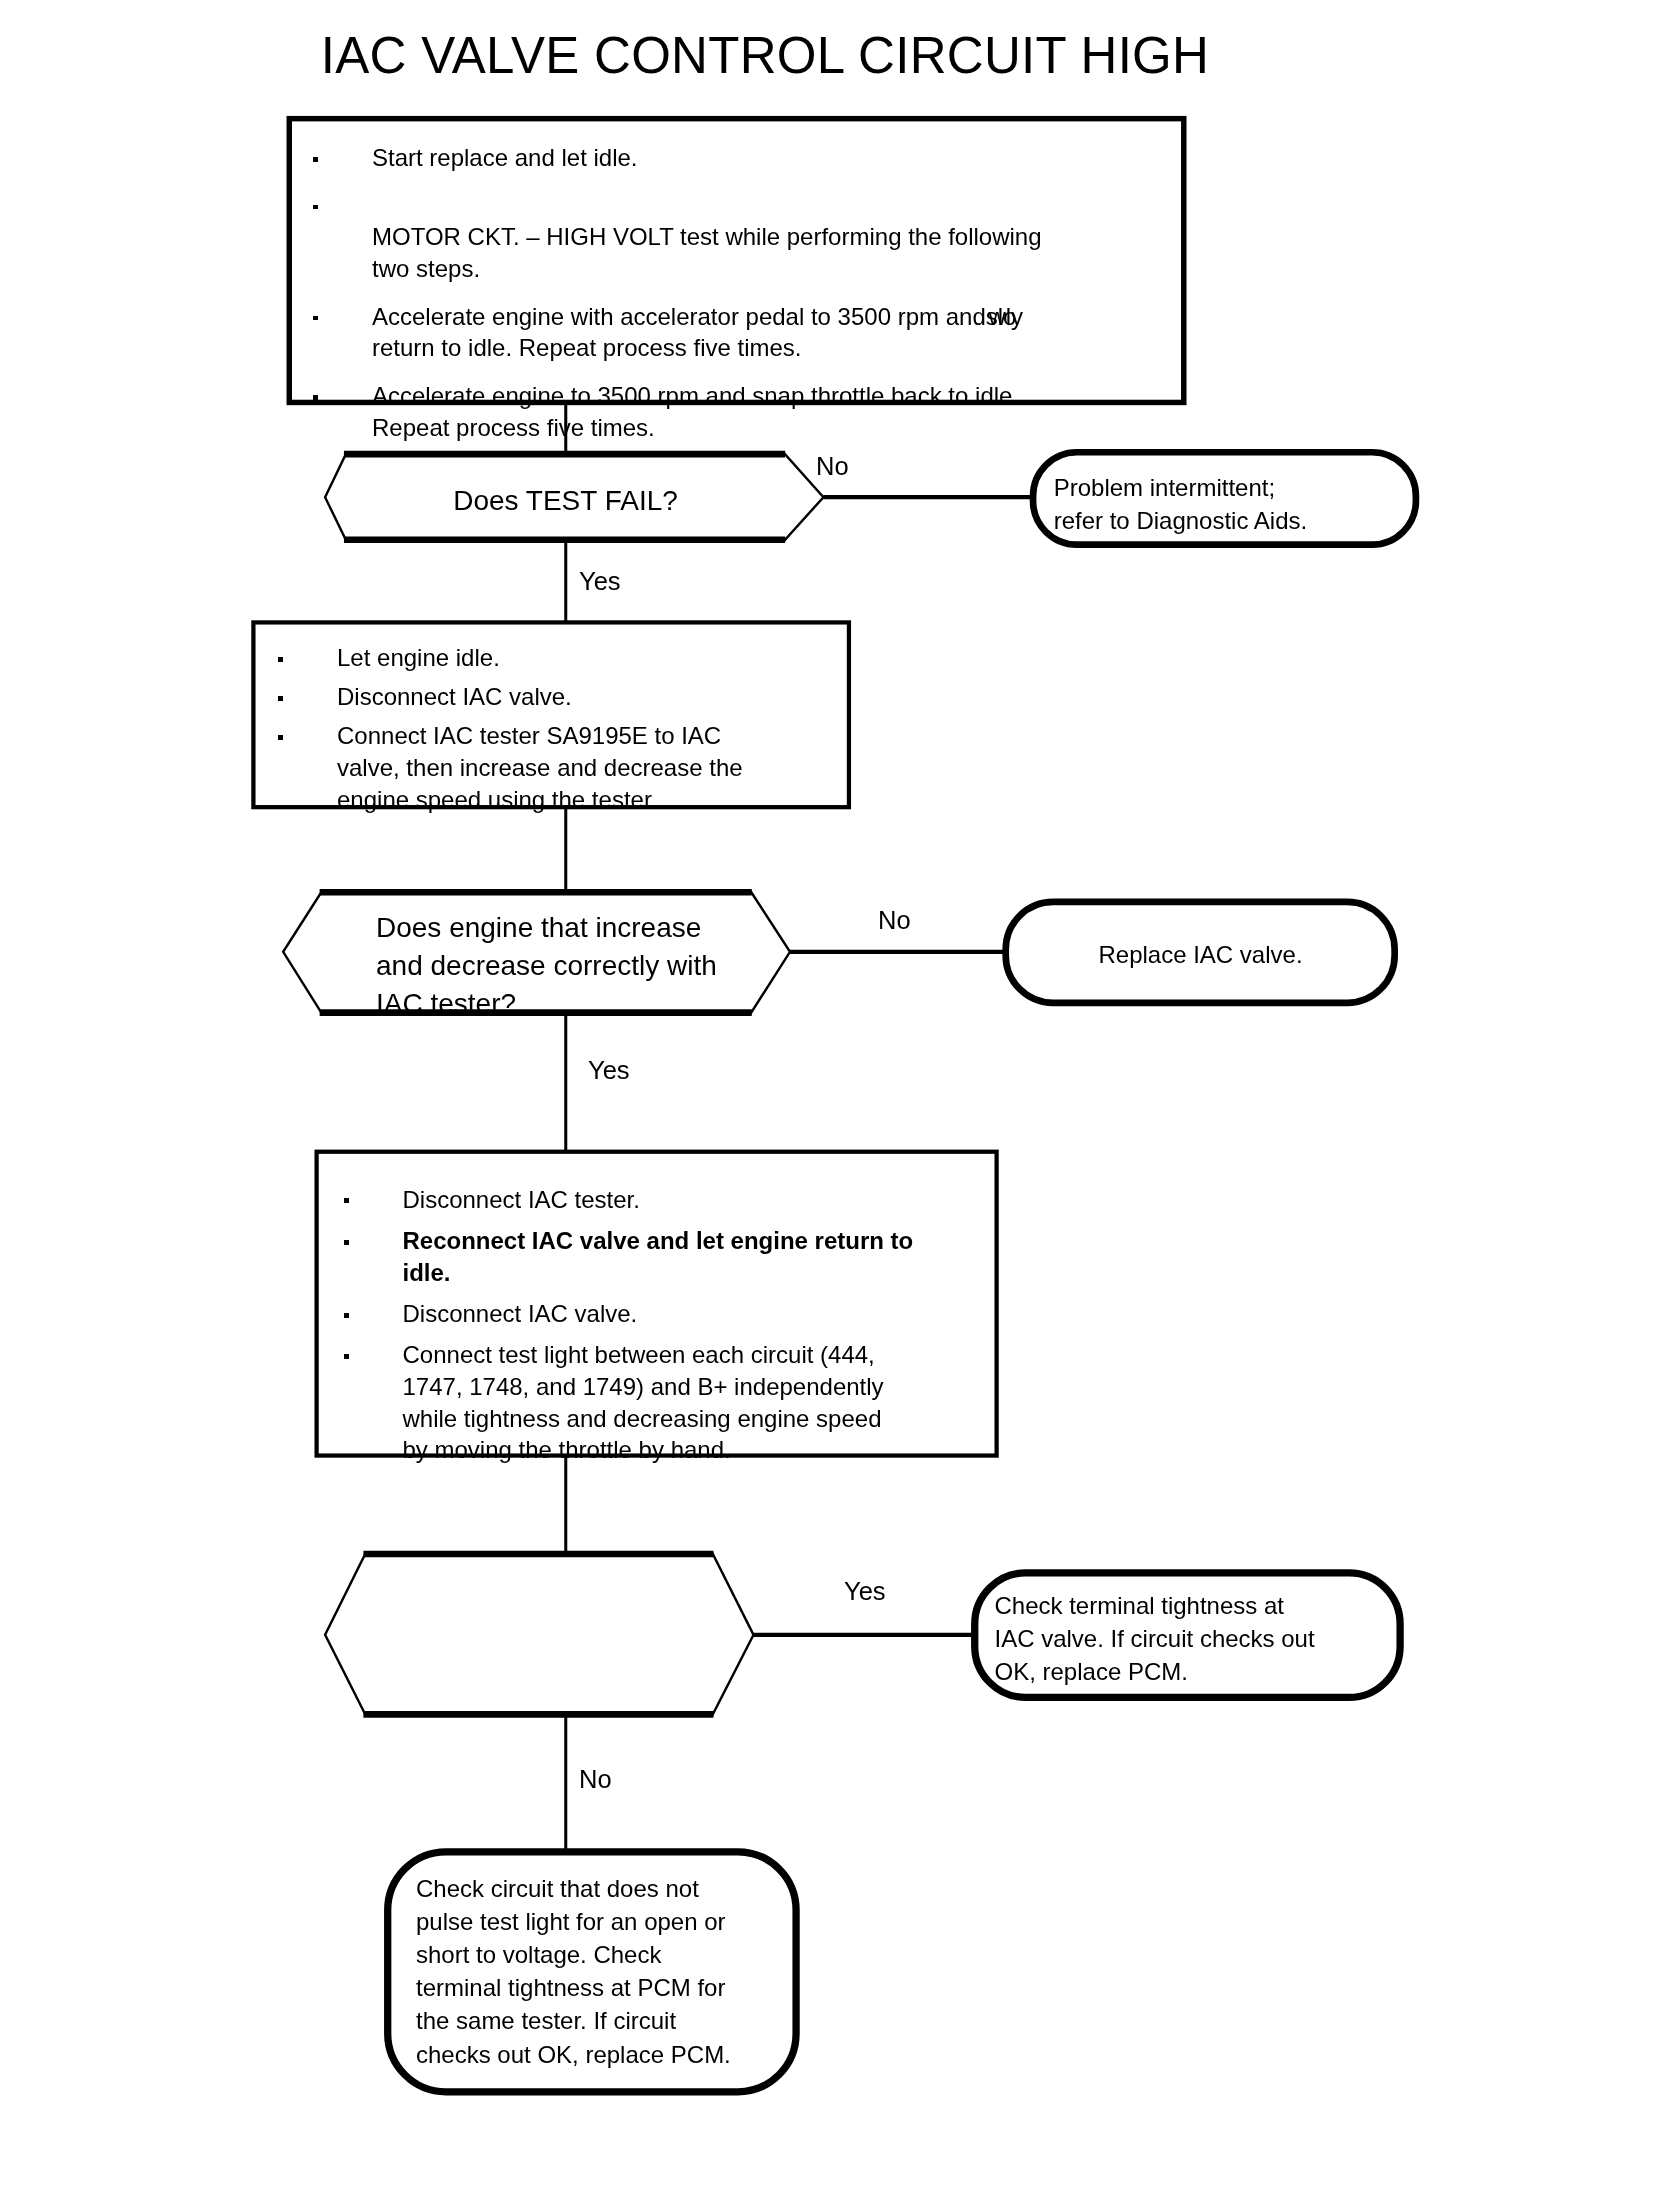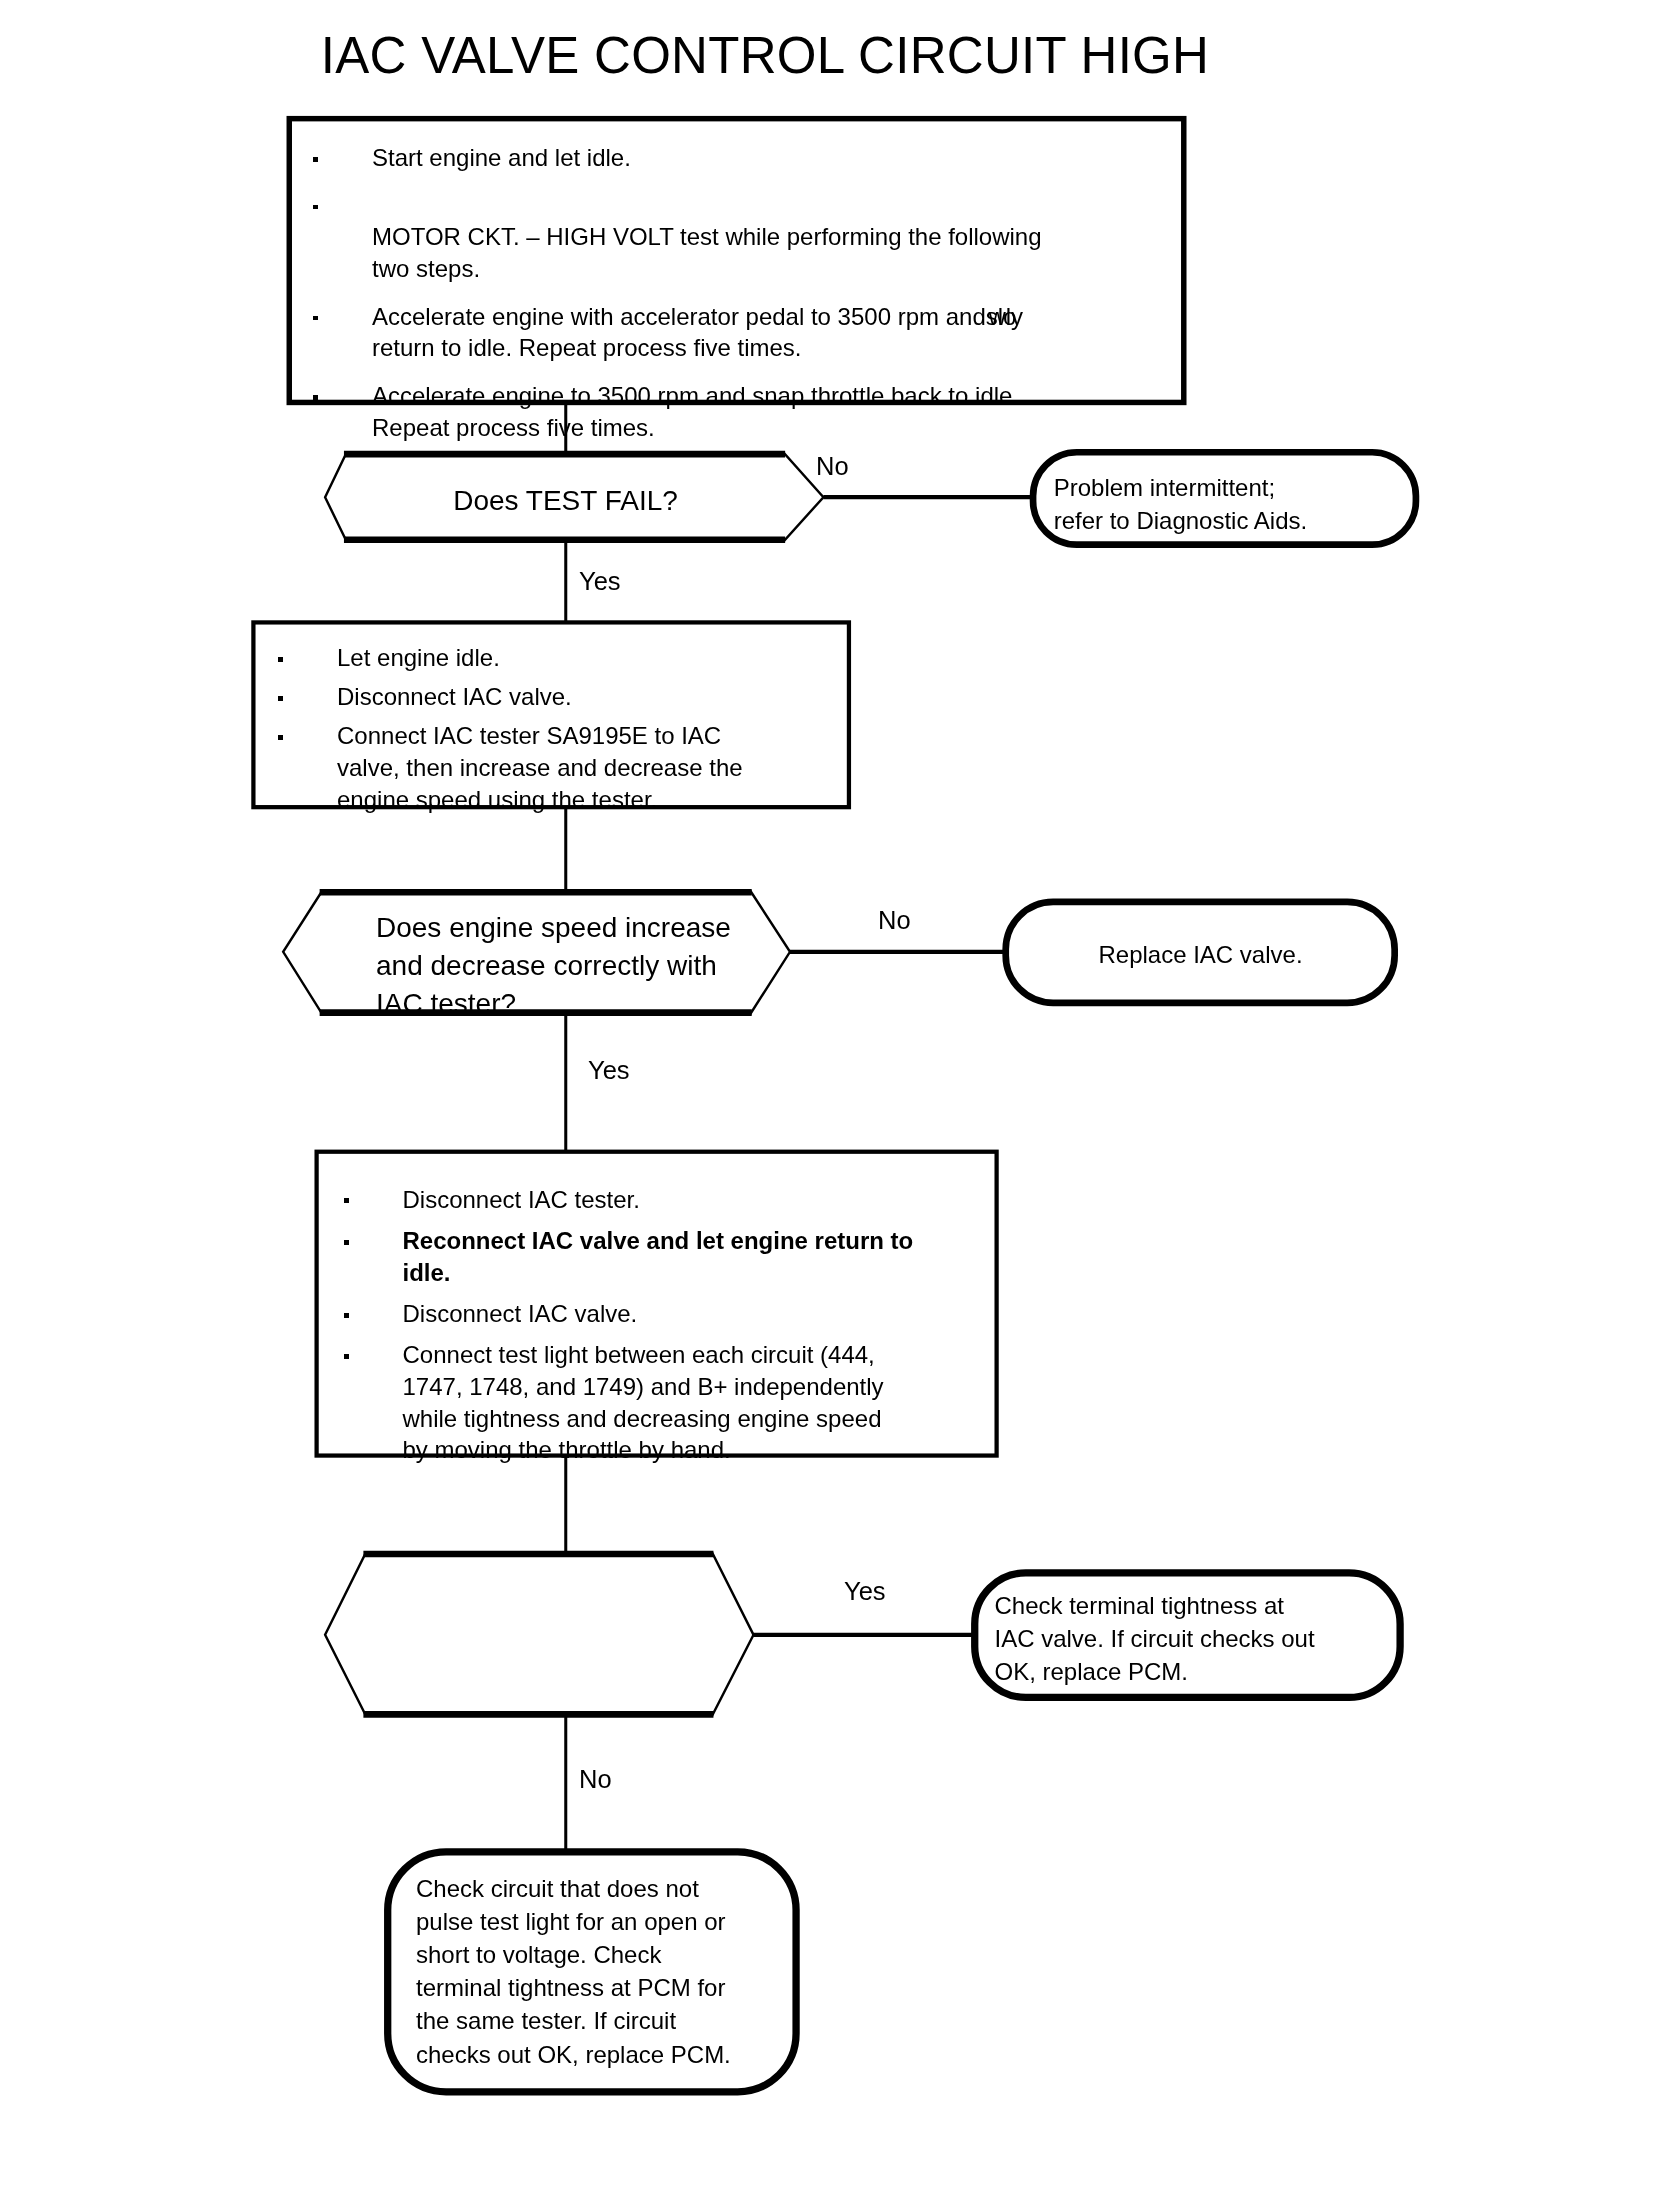--- a/index.html
+++ b/index.html
@@ -150,21 +150,21 @@
       <rect x="638" y="3047" width="672" height="395" rx="96" ry="96" fill="#ffffff" stroke="#000000" stroke-width="12"></rect>
     </g>
   </svg>
 
   <div class="title">IAC VALVE CONTROL CIRCUIT HIGH</div>
 
   <div class="layer" style="left:289px; top:125px; width:895px; padding:17px 20.7px 0 17px;">
     <ul class="bullet-list">
       <li class="bullet-item">
         <span class="bullet-dot"></span>
-        <span>Start engine and let idle.</span>
+        <span>Start replace and let idle.</span>
       </li>
       <li class="bullet-item">
         <span class="bullet-dot"></span>
         <br>
         <span>MOTOR CKT. – HIGH VOLT test while performing the following</span><br>
         <span>two steps.</span>
       </li>
       <li class="bullet-item">
         <span class="bullet-dot"></span>
         <span>Accelerate engine with accelerator pedal to 3500 rpm an</span><span class="overlap-wrap"><span>d</span><span>slo</span><span class="over">wly</span></span><br>
@@ -202,21 +202,21 @@
       <li class="bullet-item">
         <span class="bullet-dot"></span>
         <span>Connect IAC tester SA9195E to IAC</span><br>
         <span>valve, then increase and decrease the</span><br>
         <span>engine speed using the tester.</span>
       </li>
     </ul>
   </div>
 
   <div class="layer hex-text" style="left:376px; top:909px; width:389px;">
-    <div>Does engine speed increase</div>
+    <div>Does engine that increase</div>
     <div>and decrease correctly with</div>
     <div>IAC tester?</div>
   </div>
   <div class="branch-label" style="left:878px; top:906px;">No</div>
   <div class="branch-label" style="left:588px; top:1056px;">Yes</div>
 
   <div class="layer term-text centered" style="left:1006px; top:938px; width:389px;">
     <span>Replace IAC valve.</span>
   </div>
 

